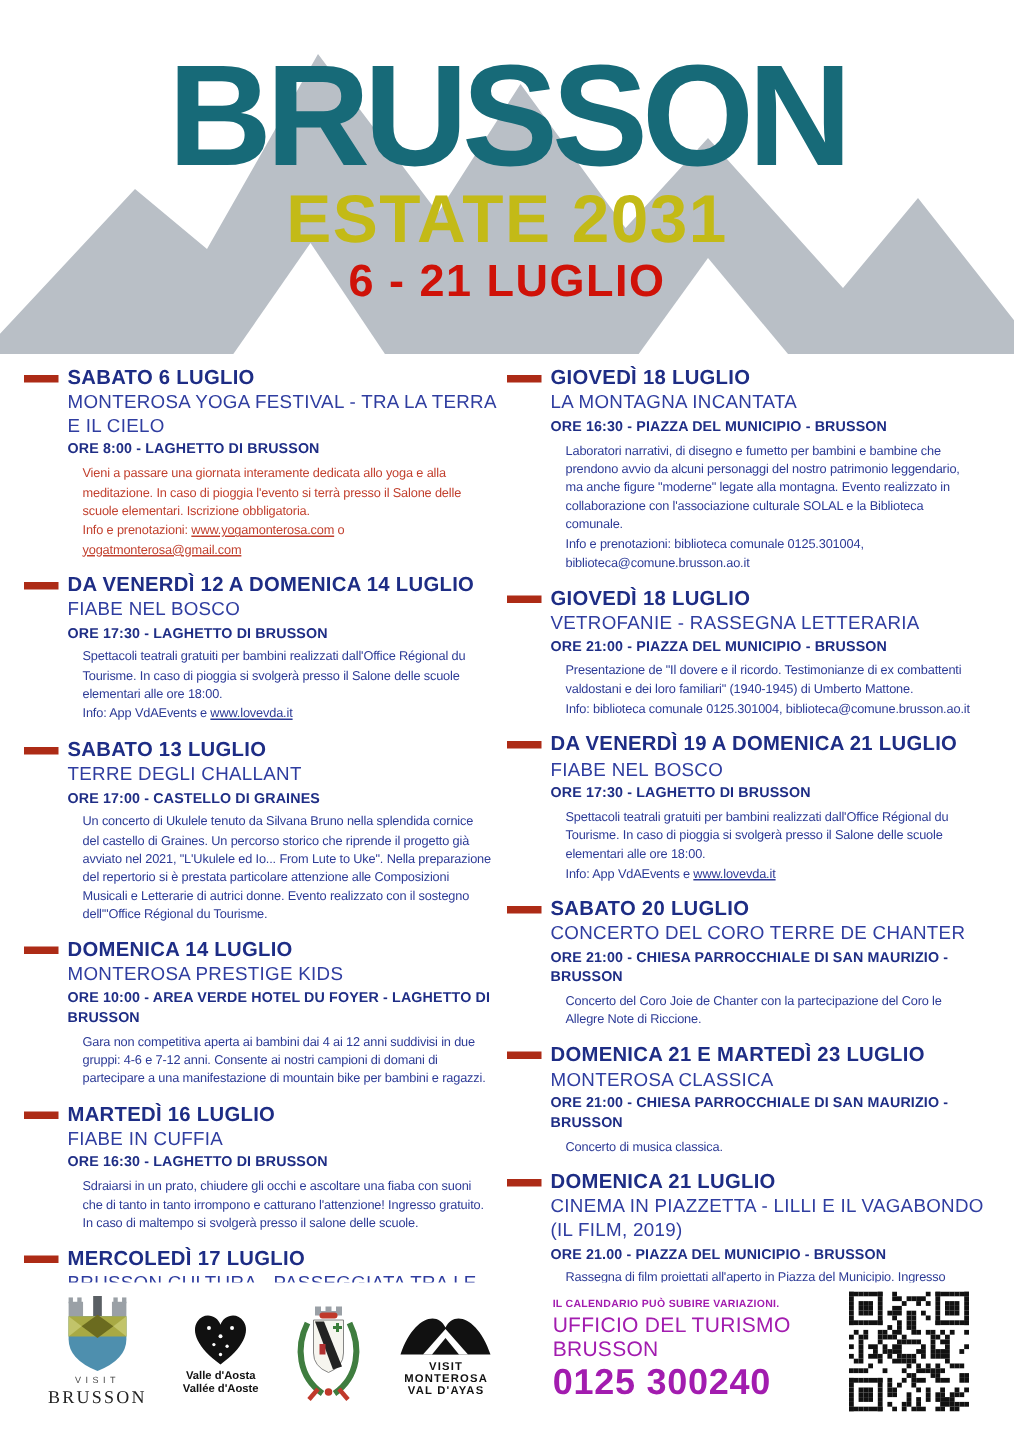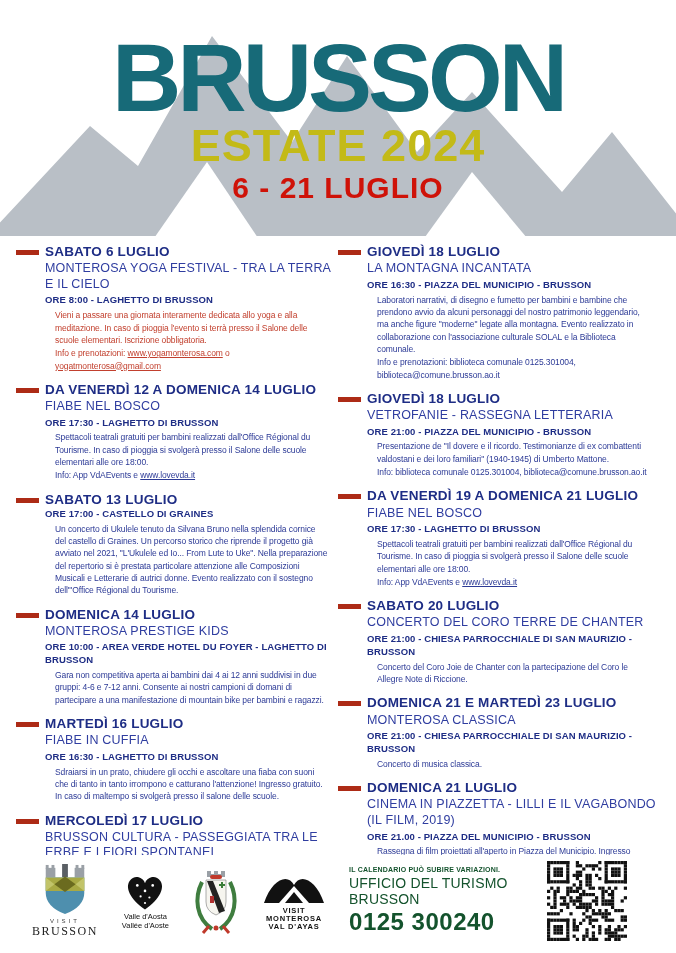--- a/index.html
+++ b/index.html
@@ -42,45 +42,45 @@
 
   
   .footer {
     position:absolute; left:0; right:0; bottom:6px; height:92px;
     display:flex; align-items:center; padding:0 16px; background:#fff; z-index:3;
   }
   .logos { display:flex; align-items:center; gap:24px; margin-left:16px; }
   .logo { display:flex; flex-direction:column; align-items:center; }
   .logo-vb-visit { font-size:6px; letter-spacing:3px; color:#444; margin-top:2px; }
   .logo-vb-name { font-family:"Liberation Serif", serif; font-size:12px; letter-spacing:1.5px; color:#222; }
-  .logo-vda-line { font-size:7.5px; font-weight:normal; color:#111; line-height:1.2; text-align:center; }
+  .logo-vda-line { font-size:7.5px; font-weight:bold; color:#111; line-height:1.2; text-align:center; }
   .logo-vm-text { margin-top:2px; text-align:center; }
   .logo-vm-line { font-size:7.5px; font-weight:bold; color:#111; letter-spacing:0.8px; line-height:1.1; }
-  .contact { margin-left:24px; width:186px; color:#14532d; }
+  .contact { margin-left:40px; width:186px; color:#a21caf; }
   .contact .notice { font-size:7px; font-weight:bold; letter-spacing:0.2px; }
   .contact .office { font-size:14px; margin:2px 0 1px; letter-spacing:0.2px; }
   .contact .phone { font-size:24px; font-weight:bold; letter-spacing:0.5px; }
   .qr { margin-left:12px; }
   .qr svg { display:block; fill:#111; }
 </style>
 </head>
 <body>
 
 <div class="page">
 
   <div class="header">
     <svg class="mountains" width="676" height="222" viewBox="0 0 676 222">
       <path fill="#b9bfc6" d="M-20,230 L90,112 L138,152 L212,22 L292,128 L347,42 L417,138 L472,78 L562,178 L612,118 L700,230 Z"></path>
       <path fill="#ffffff" d="M150,230 L207,148 L262,230 Z"></path>
       <path fill="#ffffff" d="M420,230 L472,158 L532,230 Z"></path>
       <path fill="#b9bfc6" d="M20,230 L70,160 L120,230 Z"></path>
     </svg>
     <div class="header-text">
       <h1 class="main-title">BRUSSON</h1>
-      <h2 class="sub-title">ESTATE 2024</h2>
+      <h2 class="sub-title">ESTATE 2031</h2>
       <h3 class="date-range">6 - 21 LUGLIO</h3>
     </div>
   </div>
 
   <div class="columns">
     <div class="col">
         <div class="event">
       <span class="bullet"></span>
       <div class="event-body">
         <h3 class="event-date">SABATO 6 LUGLIO</h3>
@@ -101,20 +101,21 @@
         <div class="event-desc">
               <p><span>Spettacoli teatrali gratuiti per bambini realizzati dall'Office Régional du Tourisme. In caso di pioggia si svolgerà presso il Salone delle scuole elementari alle ore 18:00.</span></p>
               <p><span>Info: App VdAEvents e </span><span class="link">www.lovevda.it</span></p>
             </div>
       </div>
     </div>
         <div class="event">
       <span class="bullet"></span>
       <div class="event-body">
         <h3 class="event-date">SABATO 13 LUGLIO</h3>
+        <h4 class="event-title">TERRE DEGLI CHALLANT</h4>
         <div class="event-time">ORE 17:00 - CASTELLO DI GRAINES</div>
         <div class="event-desc">
               <p><span>Un concerto di Ukulele tenuto da Silvana Bruno nella splendida cornice del castello di Graines. Un percorso storico che riprende il progetto già avviato nel 2021, "L'Ukulele ed Io... From Lute to Uke". Nella preparazione del repertorio si è prestata particolare attenzione alle Composizioni Musicali e Letterarie di autrici donne. Evento realizzato con il sostegno dell'"Office Régional du Tourisme.</span></p>
             </div>
       </div>
     </div>
         <div class="event">
       <span class="bullet"></span>
       <div class="event-body">
         <h3 class="event-date">DOMENICA 14 LUGLIO</h3>

